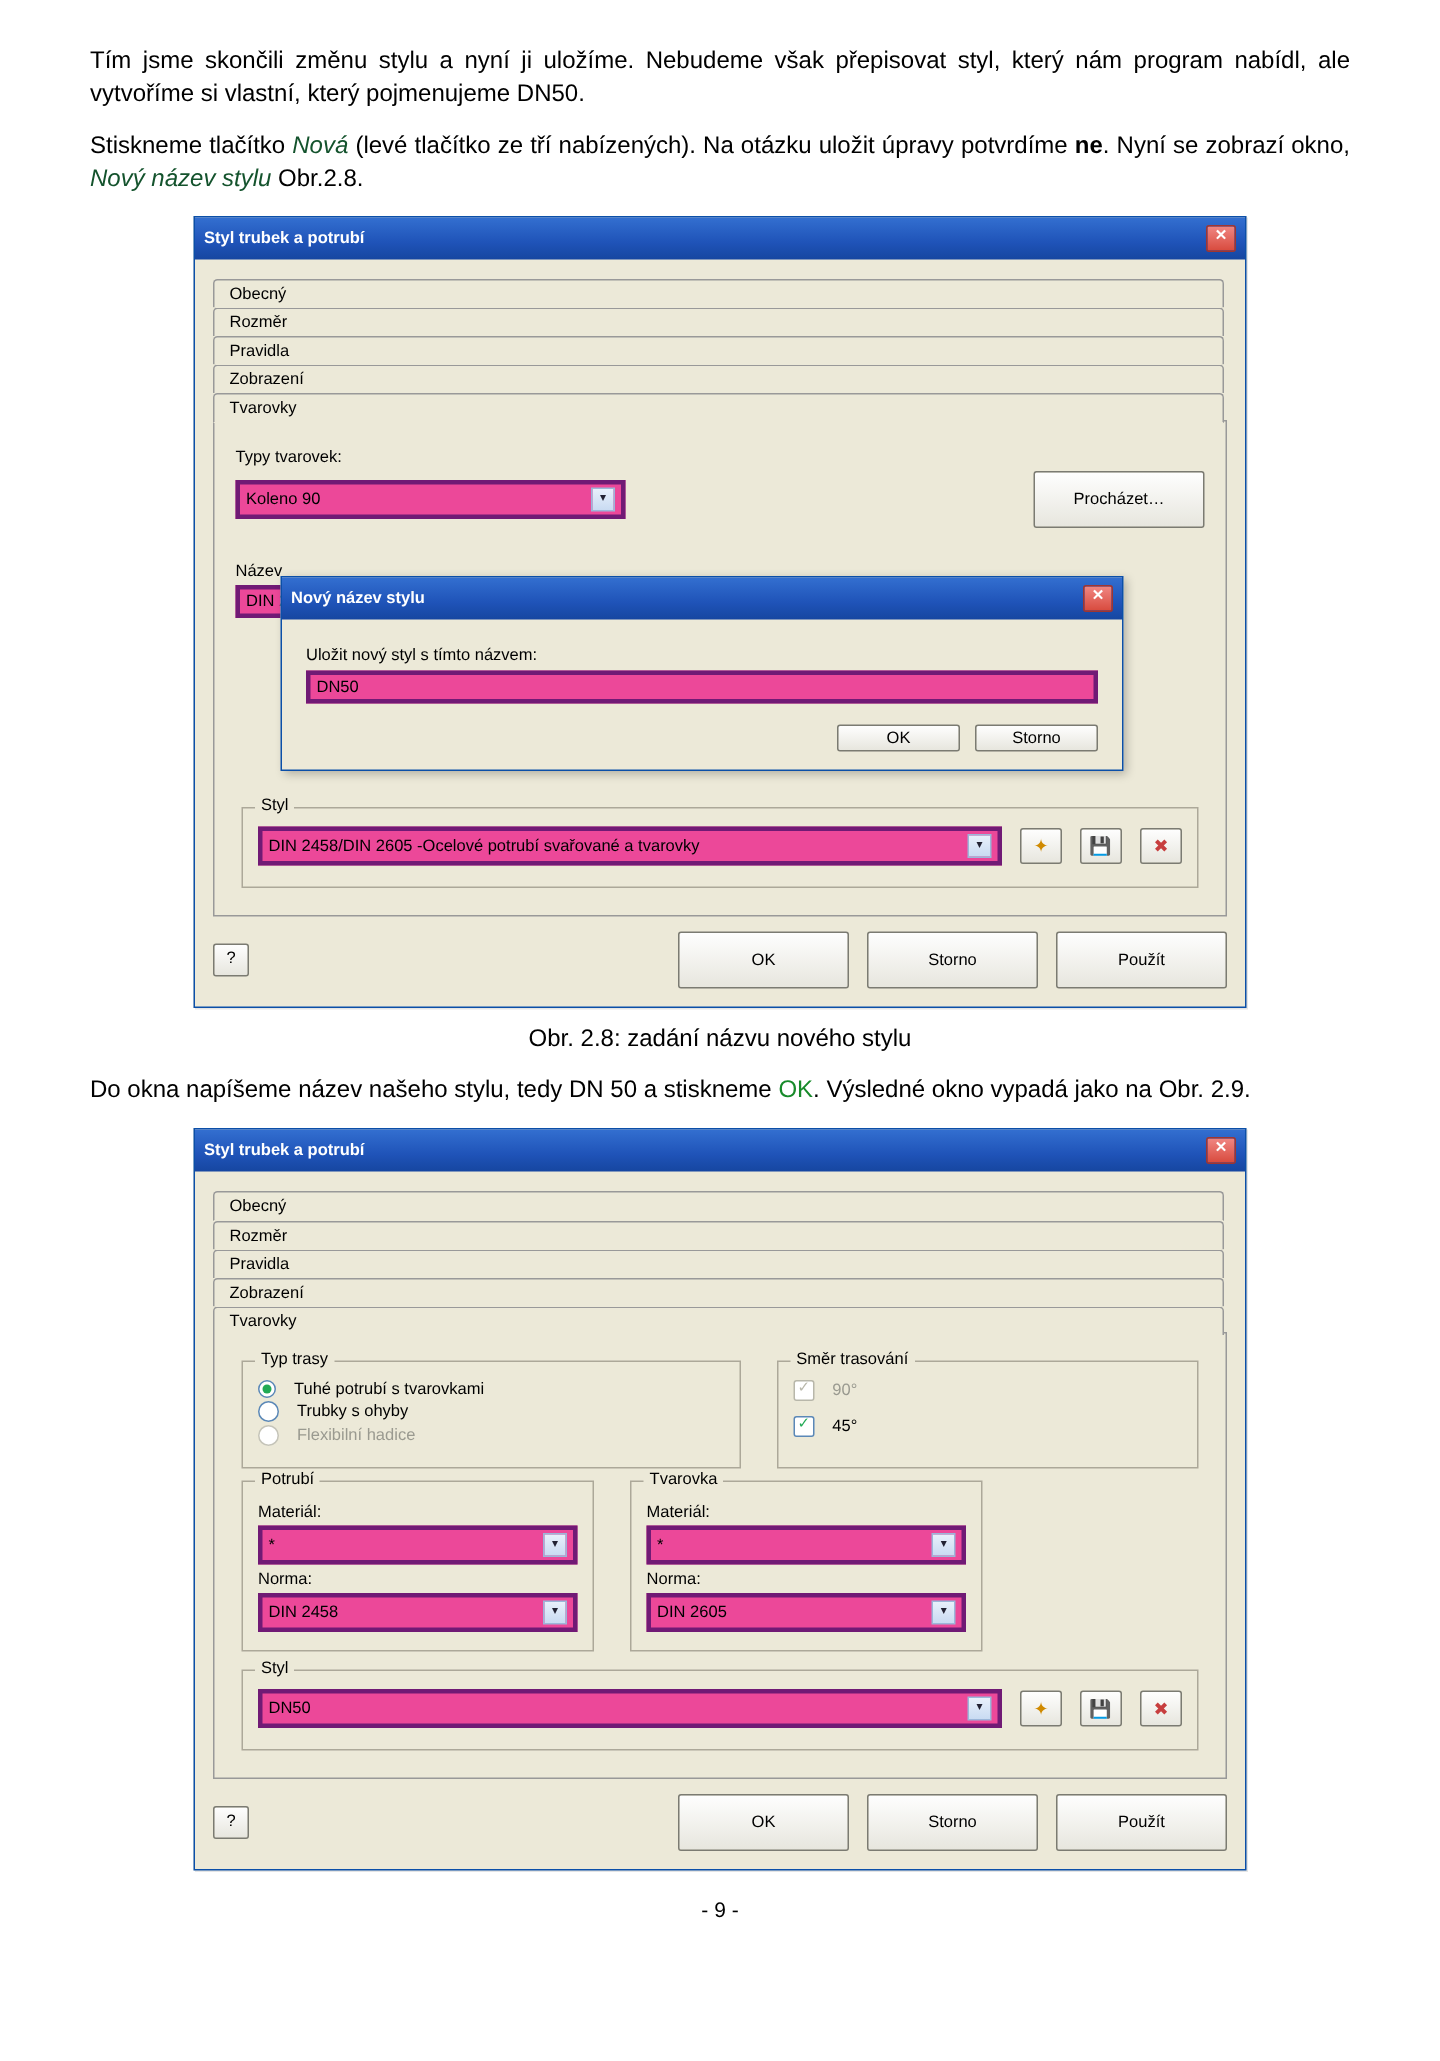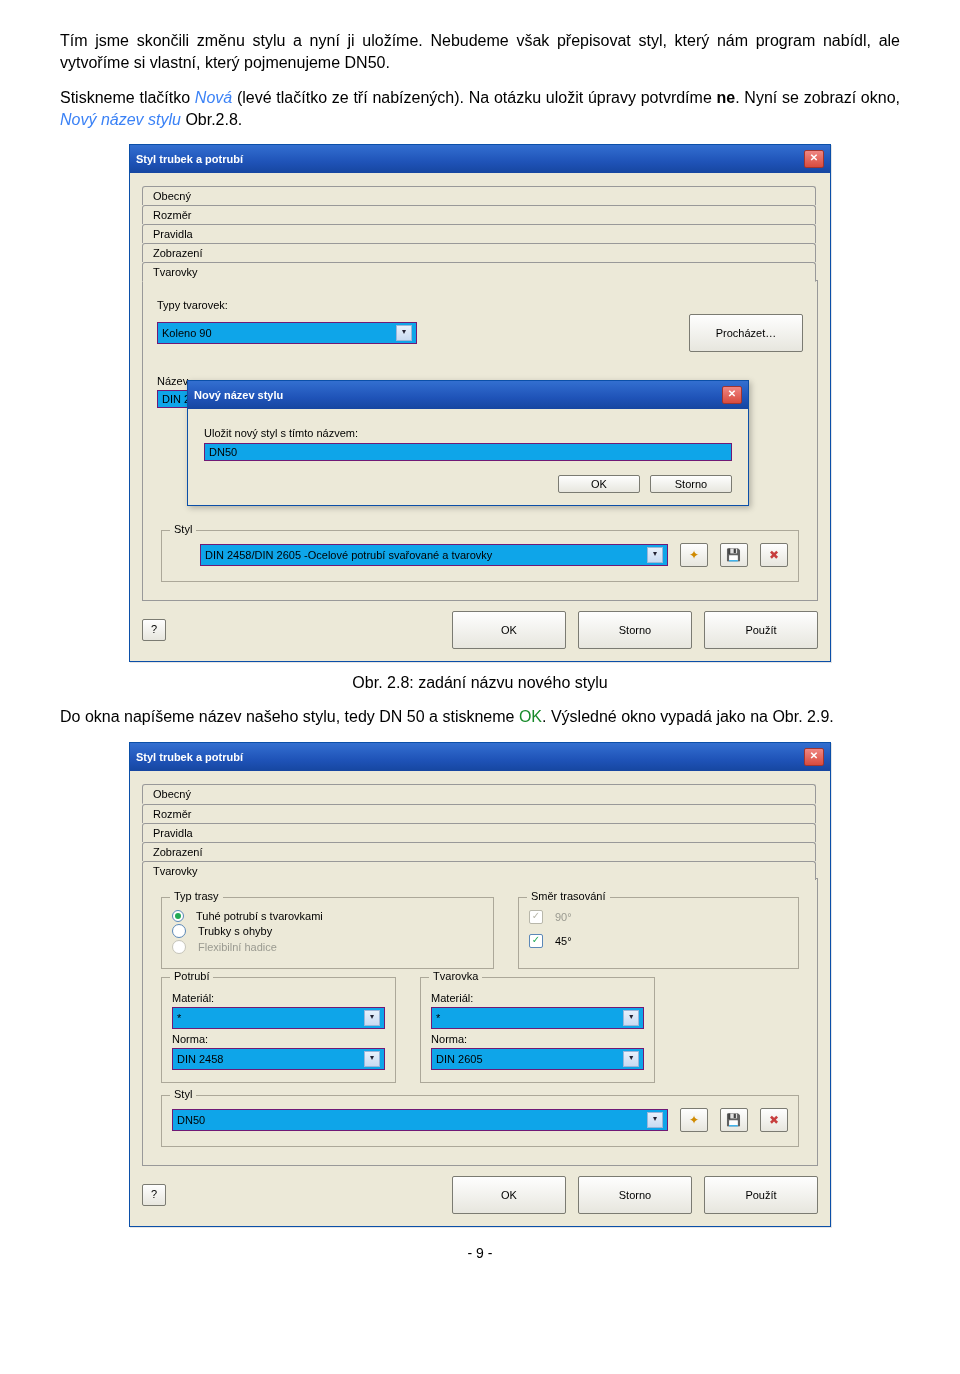--- a/index.html
+++ b/index.html
@@ -21,21 +21,21 @@
     color: #333;
     padding: 4px 0;
     margin: 0 0 18px 0;
     font-size: 16px;
   }
   .para {
     text-align: justify;
     margin: 10px 0 14px 0;
     line-height: 1.35;
   }
-  .italic { font-style: italic; color: #3b82f6; }
+  .italic { font-style: italic; color: #14532d; }
   .bold { font-weight: bold; }
   .ok-green { color: #178a2a; }
 
   .caption {
     text-align: center;
     margin: 12px 0 14px 0;
   }
 
   .pagenum {
     text-align: center;
@@ -102,22 +102,22 @@
     border-bottom: 1px solid #ece9d8;
   }
   .tabpanel {
     border: 1px solid #999;
     padding: 14px;
     background: #ece9d8;
   }
 
   .lbl { display:block; margin: 4px 0 3px 0; }
   .inp, .sel {
-    background: #0ea5e9;
-    border: 1px solid #701a75;
+    background: #ec4899;
+    border: 3px solid #701a75;
     font-family: Tahoma, Arial, sans-serif;
     font-size: 11px;
     padding: 2px 4px;
     box-sizing: border-box;
   }
   .sel {
     display: flex;
     justify-content: space-between;
     align-items: center;
   }
@@ -285,21 +285,21 @@
                 <div class="btn btn-sm">OK</div>
                 <div class="btn btn-sm">Storno</div>
               </div>
             </div>
           </div>
         </div>
 
         <div class="fieldset" style="margin-top:24px;">
           <span class="legend">Styl</span>
           <div class="row">
-            <div class="sel" style="flex:1;margin-left:28px;">
+            <div class="sel" style="flex:1;">
               <span>DIN 2458/DIN 2605 -Ocelové potrubí svařované a tvarovky</span>
               <span class="chev">▾</span>
             </div>
             <div class="icon-btn">
                 <span class="sparkle">✦</span>
               </div>
             <div class="icon-btn">
                 <span class="disk">💾</span>
               </div>
             <div class="icon-btn">

